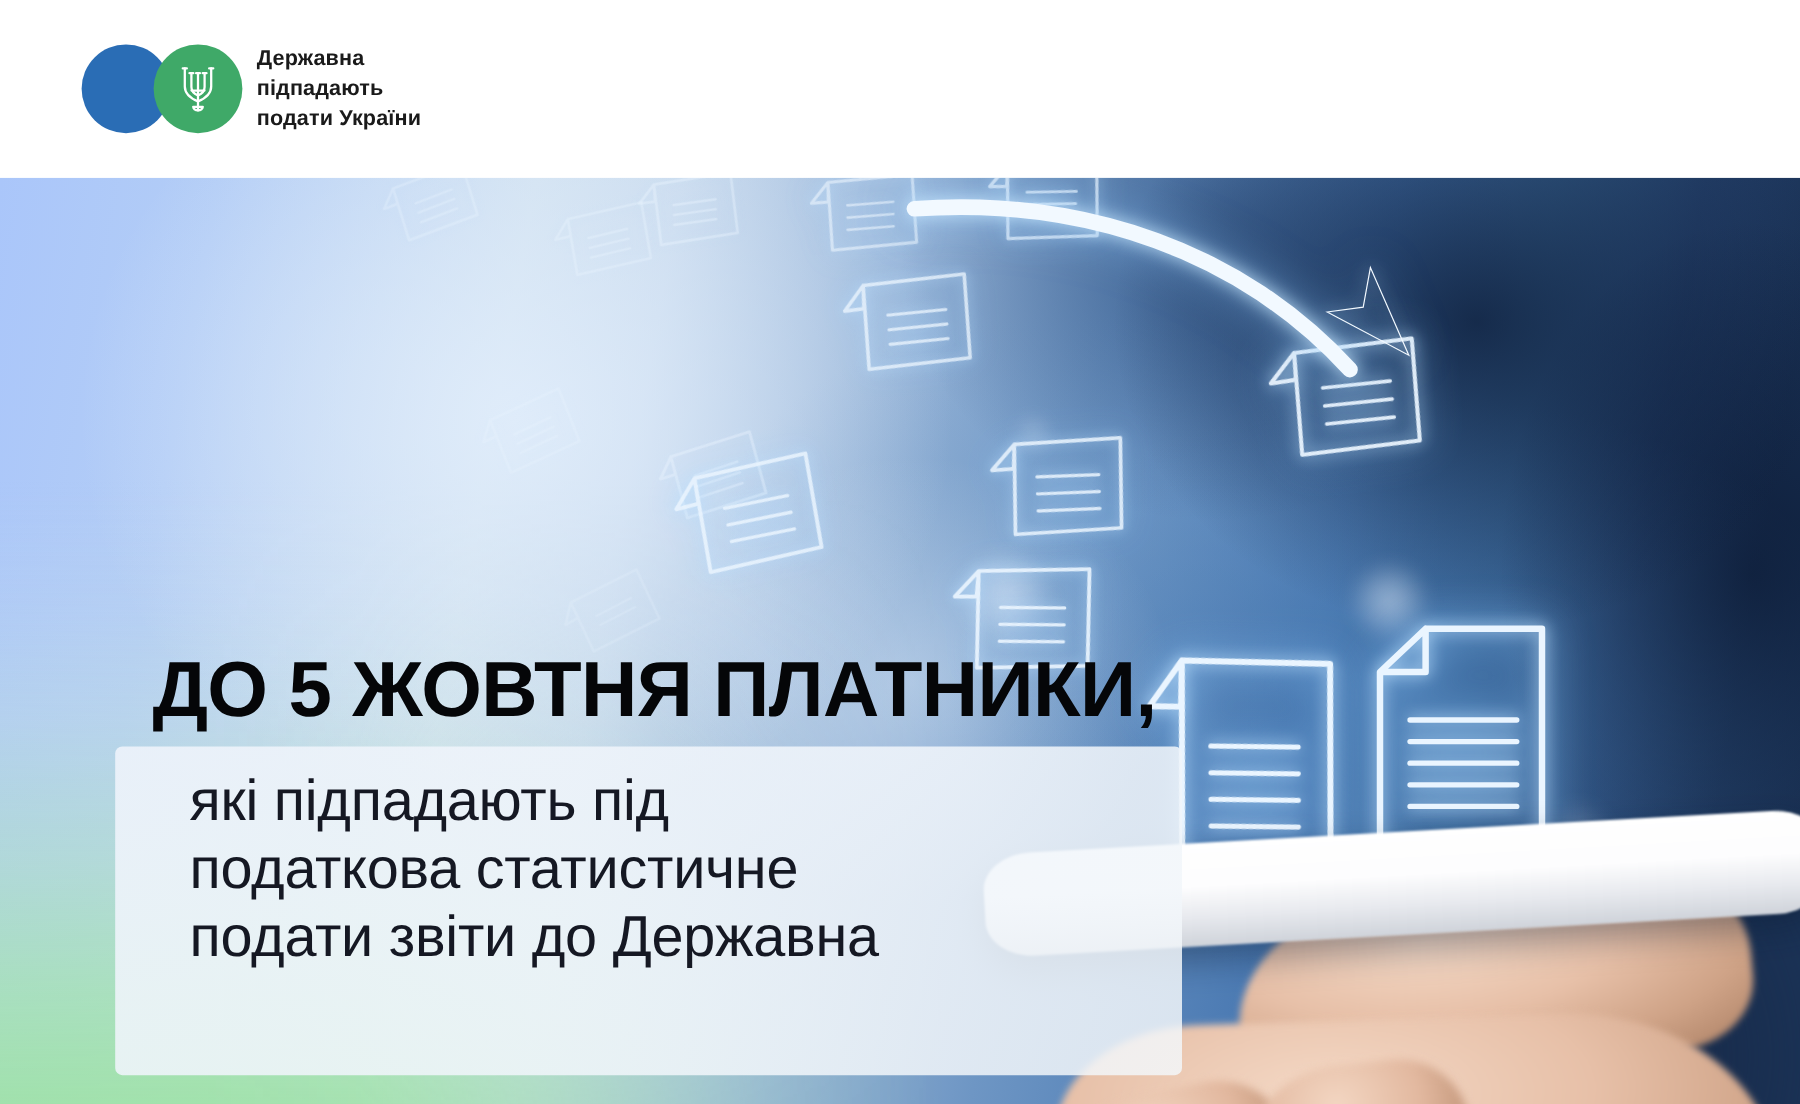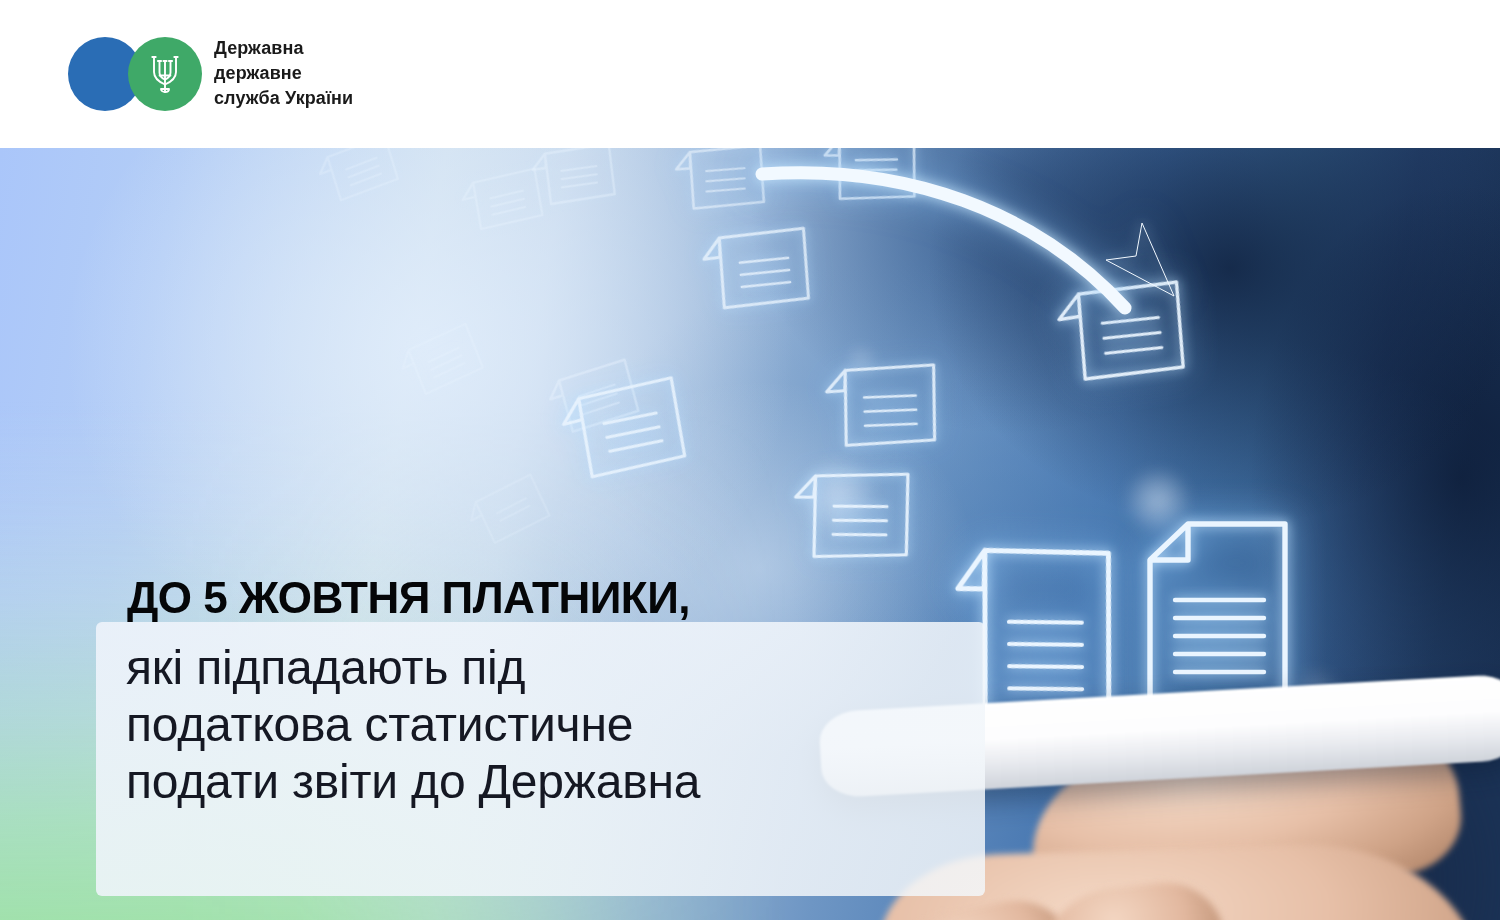--- a/index.html
+++ b/index.html
@@ -224,22 +224,22 @@
     width: 200px; height: 330px;
     background: radial-gradient(ellipse at 40% 40%, rgba(22,38,66,0.55), rgba(22,38,66,0) 72%);
     filter: blur(10px);
     pointer-events: none;
   }
 
   
   .headline {
     position: absolute;
     left: 127px;
-    top: 417px;
-    font-size: 44px;
+    top: 394px;
+    font-size: 65px;
     font-weight: bold;
     line-height: 66px;
     color: #050608;
     letter-spacing: -0.5px;
     white-space: nowrap;
     z-index: 30;
   }
   .text-panel {
     position: absolute;
     left: 96px;
@@ -254,21 +254,21 @@
     position: absolute;
     left: 126px;
     top: 491px;
     width: 880px;
     font-size: 48px;
     line-height: 57px;
     color: #151823;
     letter-spacing: -0.2px;
     z-index: 30;
   }
-  .body-copy .ln { display: block; white-space: nowrap; }
+  .body-copy .ln { display: block; white-space: nowrap; margin-left: 32px; }
 </style>
 </head>
 <body>
 
 <div class="screen">
 
   <div class="header-bar">
     <div class="logo">
       <div class="logo-marks">
         <div class="logo-circle-blue"></div>
@@ -286,22 +286,22 @@
               <path d="M9.9 9 L13.1 9"></path>
               <path d="M20.9 9 L24.1 9"></path>
               <path d="M15.4 9 L18.6 9"></path>
               <path d="M11.6 23.5 L22.4 23.5"></path>
             </g>
           </svg>
         </div>
       </div>
       <div class="logo-text">
         <div>Державна</div>
-        <div>державне</div>
-        <div>служба України</div>
+        <div>підпадають</div>
+        <div>подати України</div>
       </div>
     </div>
   </div>
 
   <div class="banner">
 
     <div class="bg-photo"></div>
     <div class="bg-green"></div>
     <div class="bg-haze"></div>
 

